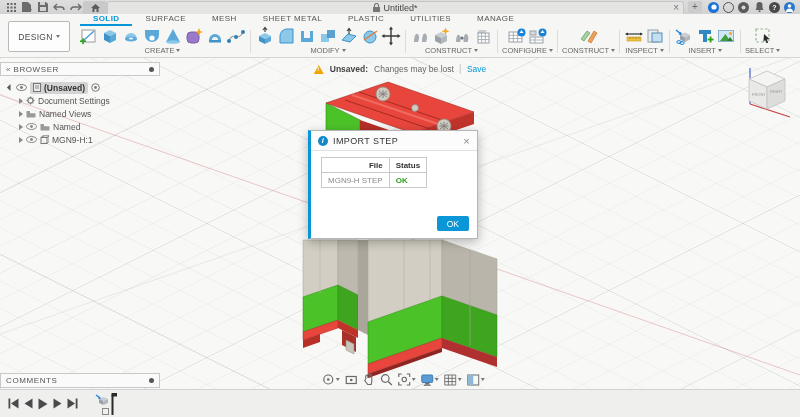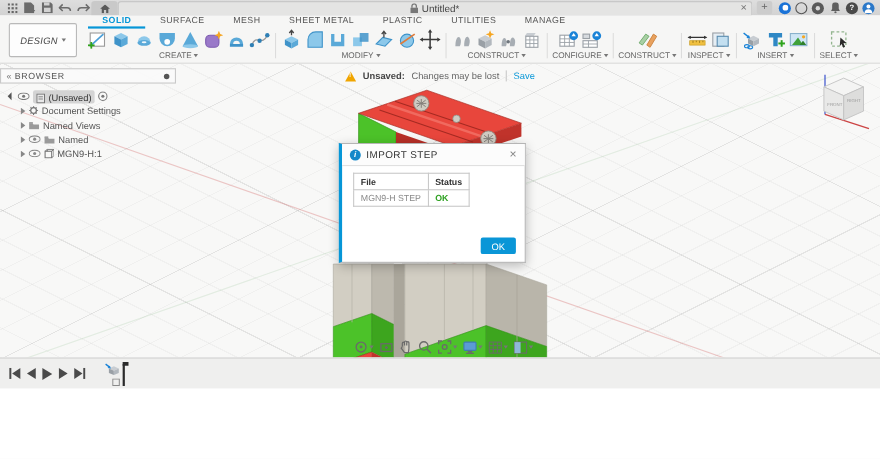--- a/index.html
+++ b/index.html
@@ -1,32 +1,32 @@
 <!DOCTYPE html>
 <html><head>
 <meta charset="utf-8">
 <style>
   *{margin:0;padding:0;box-sizing:border-box;}
   html,body{width:800px;height:417px;overflow:hidden;font-family:"Liberation Sans","DejaVu Sans",sans-serif;}
-  .app{width:800px;height:353px;display:flex;flex-direction:column;background:#f6f6f5;position:relative;}
+  .app{width:800px;height:417px;display:flex;flex-direction:column;background:#f6f6f5;position:relative;}
 
   
   .topbar{height:14px;background:linear-gradient(#dedede,#d2d2d2);display:flex;align-items:center;font-size:9px;color:#555;flex:0 0 auto;padding:0 3px;}
   .tb-ic{width:16px;height:12px;display:flex;align-items:center;justify-content:center;flex:0 0 auto;}
   .tb-ic svg{display:block;}
   .doc-tab{flex:1;height:13px;margin-top:1px;background:#e4e4e3;border:1px solid #c6c6c6;border-bottom:none;border-radius:3px 3px 0 0;display:flex;align-items:center;justify-content:center;position:relative;font-size:9px;color:#444;}
   .home-tab{width:24px;height:13px;margin-top:1px;background:#c9c9c9;border-radius:3px 3px 0 0;display:flex;align-items:center;justify-content:center;}
   .tab-close{position:absolute;right:4px;top:0;line-height:12px;color:#777;font-size:10px;cursor:default;}
   .newtab{width:14px;height:12px;background:#cccccc;border-radius:2px;margin:0 4px;display:flex;align-items:center;justify-content:center;color:#666;font-size:10px;line-height:10px;}
   .circ{width:11px;height:11px;border-radius:50%;margin:0 2px;display:flex;align-items:center;justify-content:center;flex:0 0 auto;font-size:7px;}
   .lock{display:inline-block;margin-right:3px;}
 
   
   .ribbon{height:44px;background:#f6f6f5;border-bottom:1px solid #d5d5d5;display:flex;flex:0 0 auto;}
-  .design-btn{margin:7px 6px 5px 8px;width:62px;border:1px solid #b9b9b9;background:#fdfdfd;border-radius:2px;font-size:8.5px;color:#4a4a4a;display:flex;align-items:center;justify-content:center;gap:3px;letter-spacing:.3px;font-style:italic;}
+  .design-btn{margin:7px 6px 5px 8px;width:62px;border:1px solid #b9b9b9;background:#fdfdfd;border-radius:2px;font-size:8.5px;color:#4a4a4a;display:flex;align-items:center;justify-content:center;gap:3px;letter-spacing:.3px;}
   .ribbon-main{flex:1;display:flex;flex-direction:column;min-width:0;}
   .tabs-row{height:13px;display:flex;align-items:flex-end;padding-left:4px;}
   .rtab{padding:0 13px 1px 13px;font-size:8px;letter-spacing:.4px;color:#555;border-bottom:2px solid transparent;white-space:nowrap;}
   .rtab.active{color:#0696d7;font-weight:bold;border-bottom-color:#0696d7;}
   .groups-row{flex:1;display:flex;align-items:stretch;padding-right:2px;}
   .rgroup{display:flex;flex-direction:column;align-items:center;padding:0 3px;}
   .rg-icons{flex:1;display:flex;align-items:center;gap:1px;}
   .rg-label{font-size:7.5px;color:#666;padding-bottom:2px;display:flex;align-items:center;gap:2px;white-space:nowrap;}
   .rsep{width:1px;background:#dcdcdc;margin:4px 1px 4px 1px;}
   .ic{width:20px;height:20px;flex:0 0 auto;}
@@ -53,32 +53,32 @@
   
   .browser{position:absolute;left:0;top:4px;width:160px;font-size:8.5px;color:#555;}
   .panel-hd{height:14px;background:rgba(250,250,250,.92);border:1px solid #c9c9c9;display:flex;align-items:center;justify-content:space-between;padding:0 5px;font-size:8px;letter-spacing:.6px;color:#555;}
   .hd-left{display:flex;align-items:center;gap:4px;}
   .dot{width:5px;height:5px;border-radius:50%;background:#555;}
   .tree{padding:5px 0 0 8px;}
   .trow{height:13px;display:flex;align-items:center;gap:3px;}
   .tw-c{width:0;height:0;border-top:3px solid transparent;border-bottom:3px solid transparent;border-left:4px solid #888;flex:0 0 auto;}
   .tw-o{width:0;height:0;border-left:5px solid #555;border-top:5px solid transparent;transform:rotate(45deg);flex:0 0 auto;}
   .tindent{width:8px;flex:0 0 auto;}
-  .tsel{background:#d4d4d4;border-radius:2px;padding:0 3px;display:flex;align-items:flex-end;gap:3px;height:12px;color:#333;}
+  .tsel{background:#d4d4d4;border-radius:2px;padding:0 3px;display:flex;align-items:center;gap:3px;height:12px;color:#333;font-weight:bold;}
   .tlabel{white-space:nowrap;}
 
   
   .dialog{position:absolute;left:308px;top:72px;width:170px;height:109px;background:#fff;border:1px solid #b5b5b5;border-left:3px solid #0696d7;box-shadow:0 3px 10px rgba(0,0,0,.28);font-size:9px;}
   .dlg-title{height:20px;border-bottom:1px solid #e0e0e0;background:#fcfcfc;display:flex;align-items:center;gap:5px;padding:0 7px;color:#333;letter-spacing:.4px;}
   .dlg-info{width:10px;height:10px;border-radius:50%;background:#1488c9;color:#fff;font-size:7.5px;font-weight:bold;display:flex;align-items:center;justify-content:center;font-style:italic;flex:0 0 auto;}
   .dlg-close{margin-left:auto;color:#888;font-size:11px;line-height:10px;}
   .dlg-heading{text-align:center;font-weight:bold;font-size:9px;letter-spacing:.4px;color:#222;margin-top:7px;}
   .dlg-table{border-collapse:collapse;margin:6px 0 0 10px;font-size:8px;}
   .dlg-table th,.dlg-table td{border:1px solid #c9c9c9;padding:2.5px 6px;text-align:left;white-space:nowrap;}
-  .dlg-table th{color:#333;font-weight:bold;}
+  .dlg-table th{color:#333;font-weight:bold;text-align:right;}
   .dlg-table td{color:#8a8a8a;}
   td.status-ok{color:#2ea121;font-weight:bold;}
   .ok-btn{position:absolute;right:8px;bottom:7px;background:#0a96d7;color:#fff;font-size:8.5px;padding:2.5px 10px;border-radius:2px;border:none;}
 
   
   .viewcube{position:absolute;right:6px;top:4px;}
 
   
   .comments{position:absolute;left:0;bottom:1px;width:160px;height:15px;background:rgba(250,250,250,.92);border:1px solid #c9c9c9;display:flex;align-items:center;justify-content:space-between;padding:0 5px;font-size:8px;letter-spacing:.6px;color:#555;}
   .navbar{position:absolute;left:50%;bottom:3px;transform:translateX(-48%);display:flex;align-items:center;gap:5px;}
@@ -574,20 +574,24 @@
     <svg class="viewcube" width="54" height="58" viewBox="0 0 54 58">
       <line x1="10" y1="42" x2="10" y2="6" stroke="#4a5fd0" stroke-width="1.2"></line>
       <line x1="10" y1="42" x2="50" y2="55" stroke="#cc4444" stroke-width="1.2"></line>
       <polygon points="27,9 45,17 27,25 9,17" fill="#f4f4f3" stroke="#c2c2c2" stroke-width="0.8"></polygon>
       <polygon points="9,17 27,25 27,47 9,39" fill="#e9e9e8" stroke="#c2c2c2" stroke-width="0.8"></polygon>
       <polygon points="27,25 45,17 45,39 27,47" fill="#dddddc" stroke="#c2c2c2" stroke-width="0.8"></polygon>
       <text x="12" y="34" font-size="4" fill="#9a9a9a">FRONT</text>
       <text x="30" y="31" font-size="4" fill="#9a9a9a">RIGHT</text>
     </svg>
 
+    <div class="comments">
+      <span>COMMENTS</span>
+      <span class="dot"></span>
+    </div>
 
     <div class="navbar">
       <span class="nav-item">
           <svg width="13" height="13">
             <circle cx="6.5" cy="6.5" r="4.5" fill="none" stroke="#6a6a6a" stroke-width="1.2"></circle>
             <circle cx="6.5" cy="6.5" r="1.3" fill="#6a6a6a"></circle>
           </svg>
           <span class="cr"></span>
         </span>
       <span class="nav-item">

